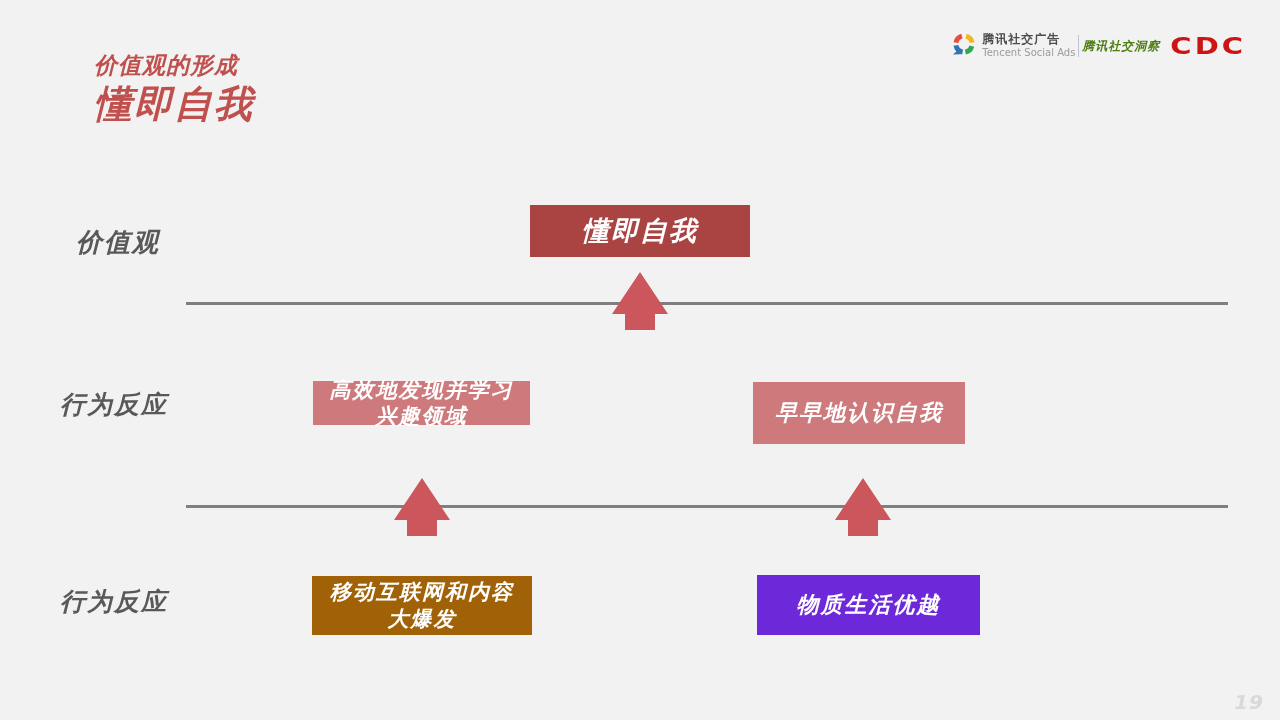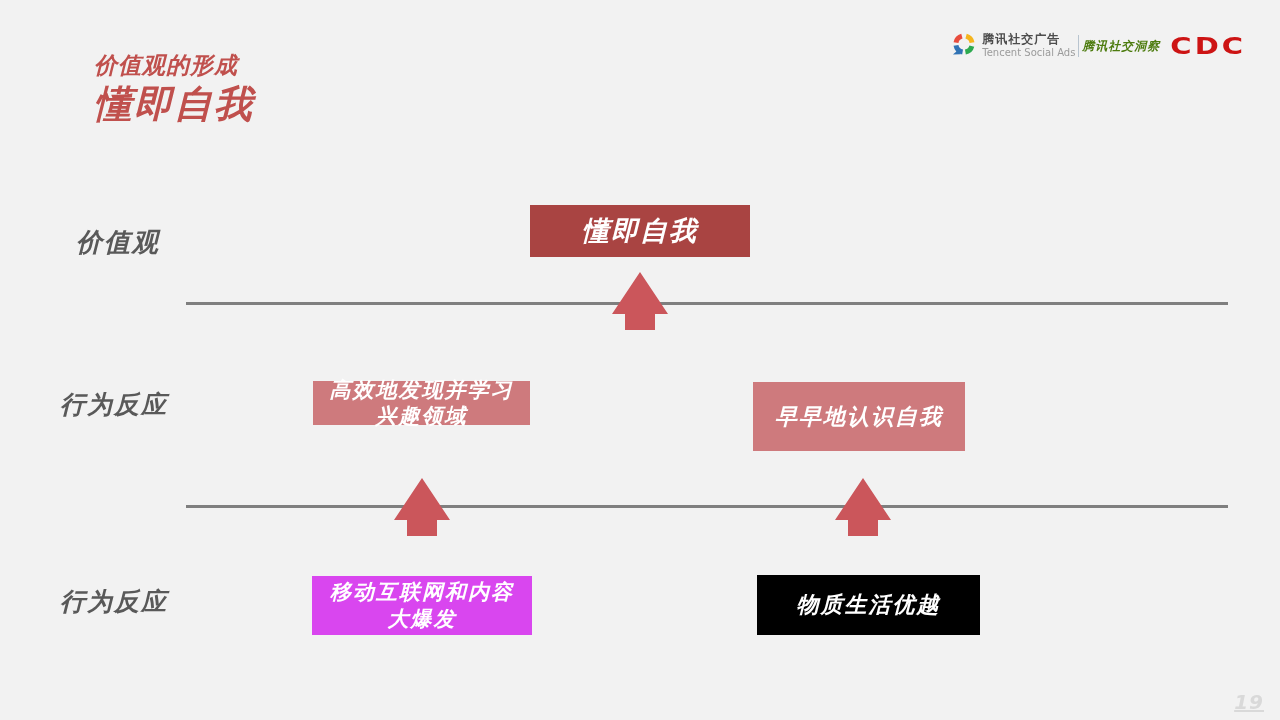--- a/index.html
+++ b/index.html
@@ -72,43 +72,43 @@
   }
   #box-value {
     left: 530px; top: 205px; width: 220px; height: 52px;
     background: #a94442; font-size: 27px;
   }
   #box-behavior-left {
     left: 313px; top: 381px; width: 217px; height: 44px;
     background: #ce7a7d; font-size: 21px;
   }
   #box-behavior-right {
-    left: 753px; top: 382px; width: 212px; height: 69px;
+    left: 753px; top: 382px; width: 212px; height: 62px;
     background: #ce7a7d; font-size: 22px;
   }
   #box-background-left {
     left: 312px; top: 576px; width: 220px; height: 59px;
-    background: #d946ef; font-size: 21px;
+    background: #a16207; font-size: 21px;
   }
   #box-background-right {
     left: 757px; top: 575px; width: 223px; height: 60px;
-    background: #000000; font-size: 22px;
+    background: #6d28d9; font-size: 22px;
   }
 
   .up-arrow { position: absolute; width: 56px; height: 58px; }
   #arrow-value          { left: 612px; top: 272px; }
   #arrow-behavior-left  { left: 394px; top: 478px; }
   #arrow-behavior-right { left: 835px; top: 478px; }
   .up-arrow svg { display: block; width: 56px; height: 58px; }
 
   
   .page-number {
     position: absolute; right: 16px; bottom: 6px;
     font-size: 20px; font-weight: bold; font-style: italic;
-    color: #d9d9d9; letter-spacing: 1px; text-decoration: underline;
+    color: #d9d9d9; letter-spacing: 1px;
   }
 </style>
 </head>
 <body>
 
 <div class="slide">
 
   <div class="title-block">
     <div class="subtitle">价值观的形成</div>
     <div class="main-title">懂即自我</div>

